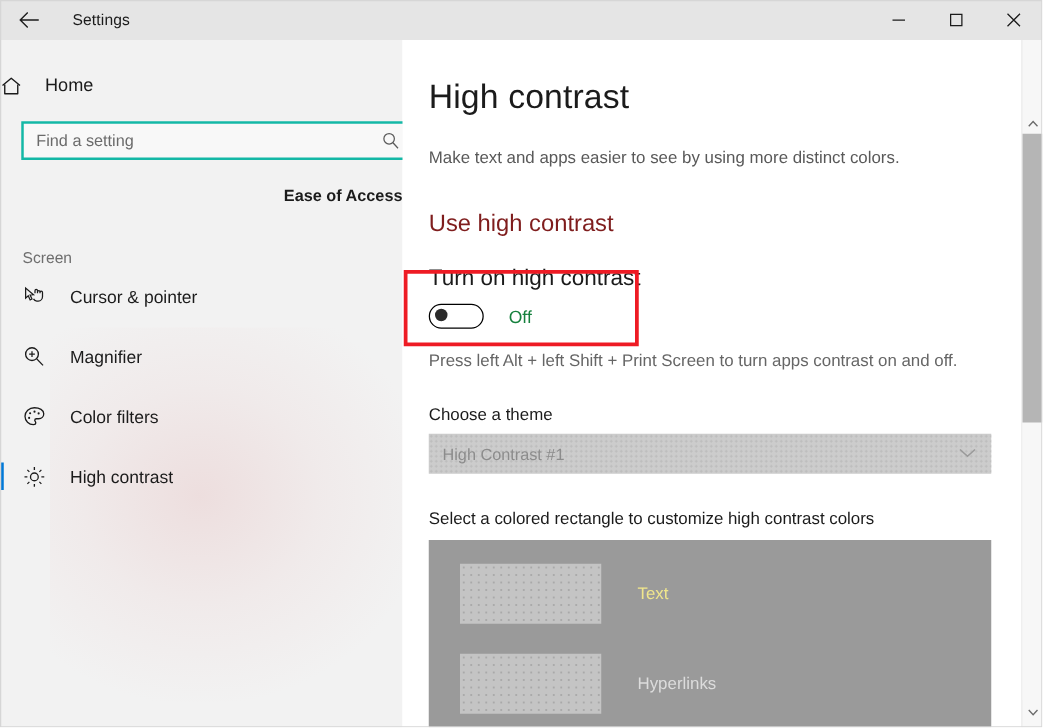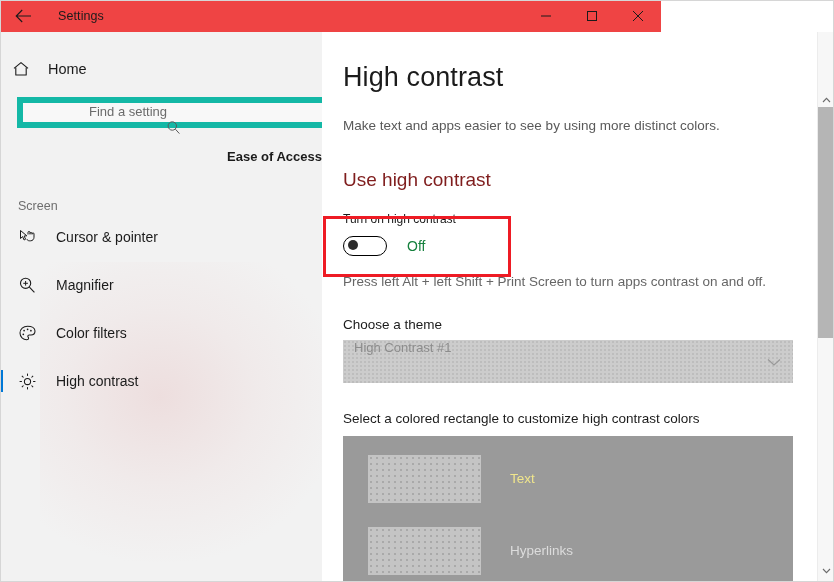--- a/index.html
+++ b/index.html
@@ -12,22 +12,22 @@
   #app {
     position: relative;
     width: 834px; height: 582px;
     background: #ffffff;
     overflow: hidden;
   }
 
   
   .titlebar {
     position: absolute; top: 0; left: 0;
-    width: 661px; height: 32px;
-    background: #ef4444;
+    width: 834px; height: 32px;
+    background: #e5e5e5;
     z-index: 30;
   }
   .titlebar-left {
     position: absolute; top: 0; left: 0;
     height: 32px; display: flex; align-items: center;
   }
   .back-btn {
     width: 46px; height: 32px;
     display: flex; align-items: center; justify-content: center;
     cursor: default;
@@ -62,34 +62,33 @@
     background: radial-gradient(ellipse at 40% 45%,
         rgba(226,176,176,0.30) 0%,
         rgba(232,200,200,0.18) 38%,
         rgba(242,242,242,0) 72%);
     pointer-events: none;
   }
   .sidebar-inner { position: relative; z-index: 2; }
 
   .home-row {
     display: flex; align-items: center;
-    height: 38px; margin-top: 18px; padding-left: 12px;
+    height: 38px; margin-top: 18px; padding-left: 0;
     cursor: default;
   }
   .home-icon { width: 22px; display:flex; align-items:center; justify-content:flex-start; }
   .home-label { font-size: 14.5px; color: #1b1b1b; margin-left: 14px; }
 
   .search-wrap {
     margin: 9px 0 0 17px;
     width: 312px; height: 31px;
-    border: 6px solid #14b8a6;
+    border: 2px solid #14b8a6;
     background: #f8f8f8;
     display: flex; align-items: center;
     box-sizing: border-box;
-    flex-direction: column;
   }
   .search-input {
     flex: 1; border: none; outline: none; background: transparent;
     font-family: "Liberation Sans", sans-serif;
     font-size: 13px; color: #5a5a5a;
     padding-left: 10px;
   }
   .search-input::placeholder { color: #6b6b6b; opacity: 1; }
   .search-icon { width: 30px; display:flex; align-items:center; justify-content:center; }
 
@@ -134,21 +133,21 @@
   .page-desc {
     font-size: 13.5px; color: #595959;
     margin: 25px 0 0 21px;
   }
   .sub-head {
     font-size: 19px; color: #7f1d1d;
     margin: 36px 0 0 21px;
   }
 
   .toggle-block { margin: 21px 0 0 21px; }
-  .toggle-title { font-size: 12px; color: #1b1b1b; }
+  .toggle-title { font-size: 18px; color: #1b1b1b; }
   .toggle-row { display: flex; align-items: center; margin-top: 10px; }
   .switch {
     width: 44px; height: 20px; border-radius: 10px;
     border: 1.6px solid #000000; background: #ffffff;
     position: relative; box-sizing: border-box;
     cursor: default;
   }
   .switch .knob {
     position: absolute; top: 3.4px; left: 4px;
     width: 10px; height: 10px; border-radius: 50%;
@@ -160,23 +159,23 @@
     font-size: 13.5px; color: #666666;
     margin: 18px 0 0 21px;
   }
 
   .field-label {
     font-size: 13.5px; color: #1b1b1b;
     margin: 28px 0 0 21px;
   }
   .combo {
     margin: 8px 0 0 21px;
-    width: 450px; height: 43px;
+    width: 450px; height: 32px;
     background: #cccccc;
-    display: flex; 
+    display: flex; align-items: center;
     position: relative;
     box-sizing: border-box;
     cursor: default;
   }
   .combo .dots {
     position: absolute; inset: 0;
     background-image: radial-gradient(#bdbdbd 0.8px, transparent 0.9px);
     background-size: 4px 4px;
     pointer-events: none;
   }

